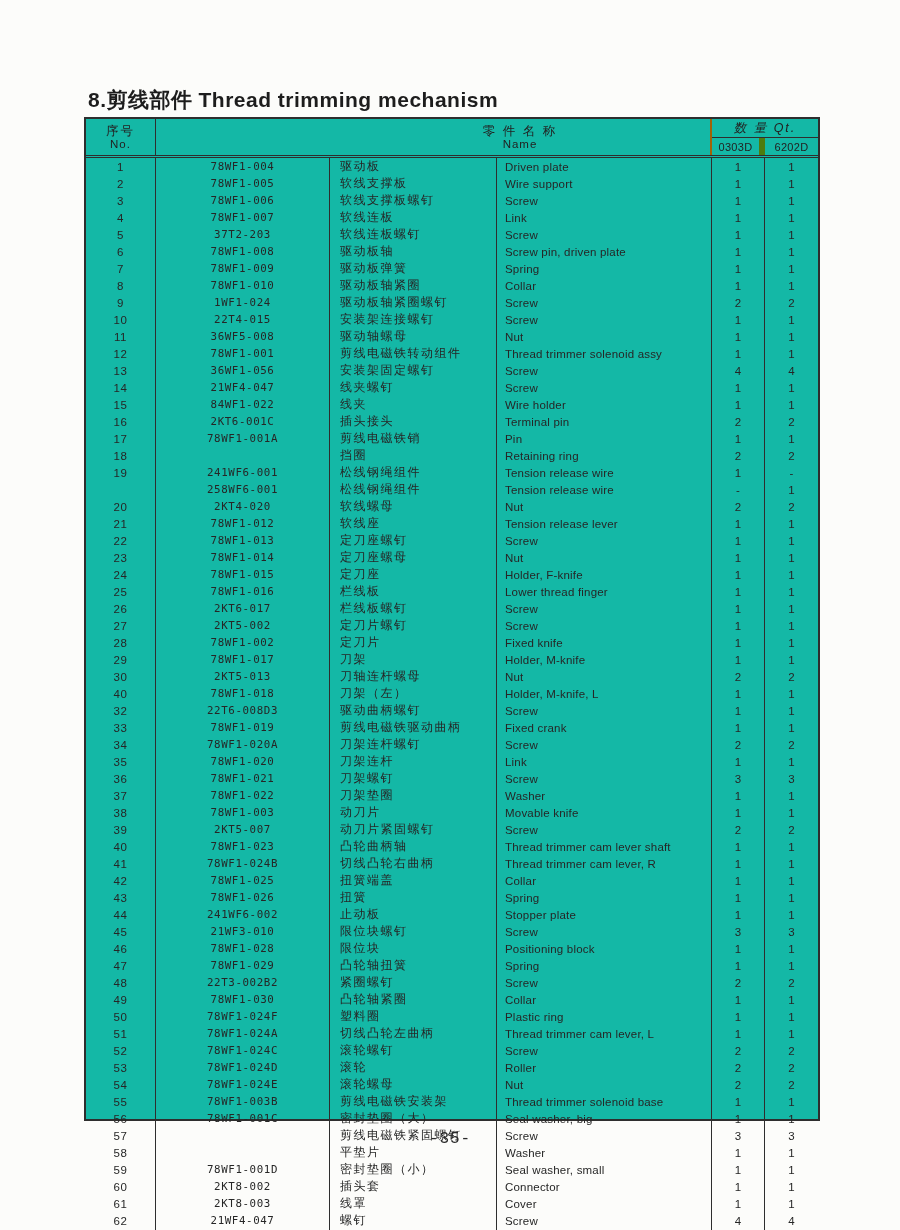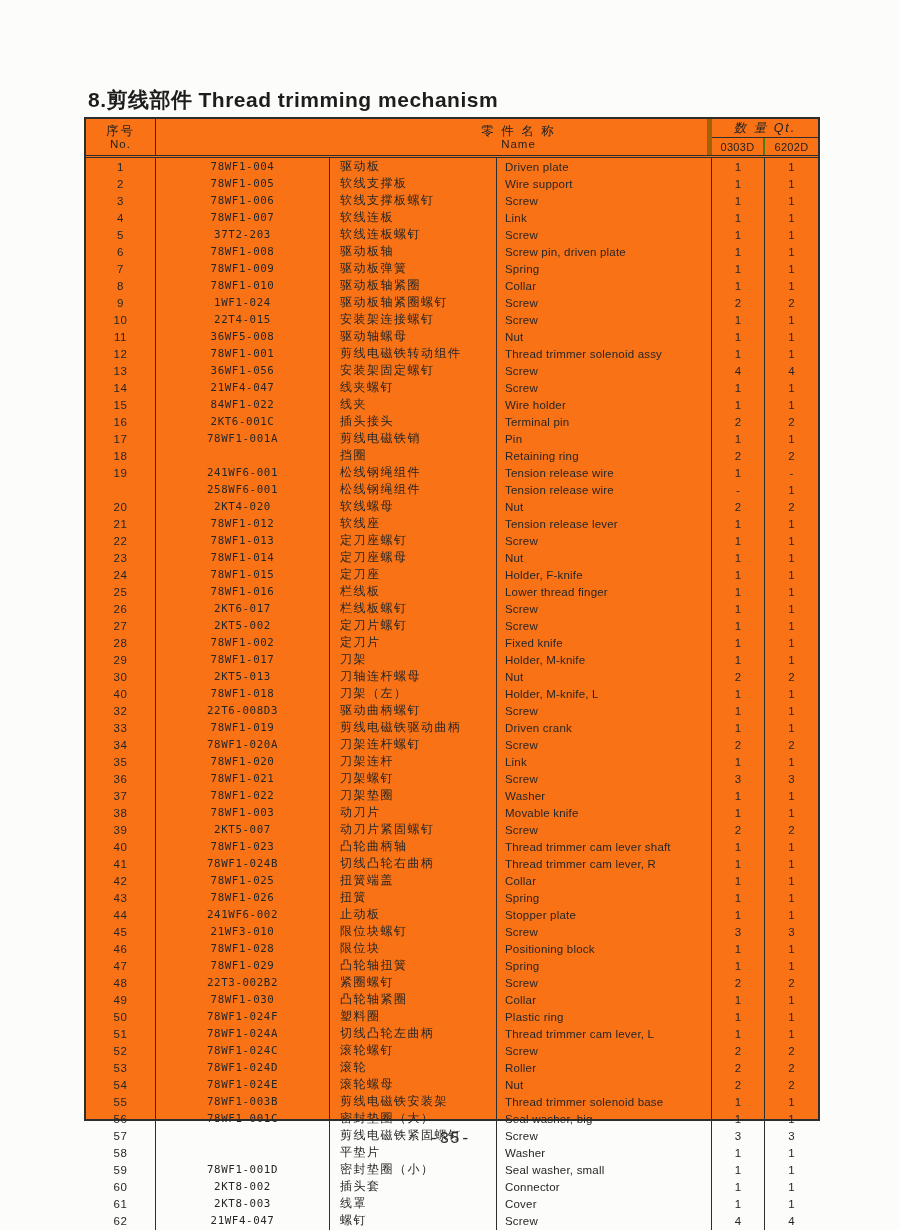--- a/index.html
+++ b/index.html
@@ -16,39 +16,39 @@
     font-size:21px;font-weight:bold;color:#1d1d1d;
     letter-spacing:.5px;white-space:nowrap;
   }
   .page-title .cn{margin-right:6px;}
   .parts-table{
     position:absolute;left:84px;top:117px;
     width:736px;height:1004px;
     border:2px solid #2e2e2e;
     box-sizing:border-box;
     display:flex;flex-direction:column;
-    background:#f97316;
+    background:#14b8a6;
   }
   
   .thead{
     border-bottom:3px double #2e2e2e;
     display:grid;
     grid-template-columns:70px 174px 167px 215px 53px 53px;
     grid-template-rows:19px 17px;
     flex:0 0 auto;
   }
   .thead .hcell{
     display:flex;flex-direction:column;align-items:center;justify-content:center;
     font-size:11px;line-height:12px;color:#222;
   }
   .h-no   {grid-row:1/3;grid-column:1;border-right:1px solid #2e2e2e;}
   .h-part {grid-row:1/3;grid-column:2;border-right:1px solid #2e2e2e;}
-  .h-name {grid-row:1/3;grid-column:3/5;border-right:5px solid #a16207;}
+  .h-name {grid-row:1/3;grid-column:3/5;border-right:2px solid #a16207;}
   .h-qty  {grid-row:1;grid-column:5/7;border-bottom:1px solid #2e2e2e;font-style:italic;}
-  .h-sub1 {grid-row:2;grid-column:5;border-right:2px solid #4d7c0f;}
+  .h-sub1 {grid-row:2;grid-column:5;border-right:6px solid #4d7c0f;}
   .h-sub2 {grid-row:2;grid-column:6;}
   .hcell .cn{font-size:12.5px;line-height:14px;letter-spacing:2px;}
   .hcell .en{font-size:11.5px;letter-spacing:1px;}
   .h-qty .cn{font-size:12.5px;letter-spacing:2px;}
   .h-sub1,.h-sub2{font-size:11px;letter-spacing:.3px;}
   
   .tbody{flex:1 1 auto;display:flex;flex-direction:column;}
   .trow{
     flex:1 1 auto;
     display:grid;
@@ -392,21 +392,21 @@
     <div class="td b3 cn">驱动曲柄螺钉</div>
     <div class="td b4 en">Screw</div>
     <div class="td c b5 qty">1</div>
     <div class="td c qty">1</div>
   </div>
 
   <div class="trow">
     <div class="td c b1 no">33</div>
     <div class="td c b2 part">78WF1-019</div>
     <div class="td b3 cn">剪线电磁铁驱动曲柄</div>
-    <div class="td b4 en">Driven crank</div>
+    <div class="td b4 en">Fixed crank</div>
     <div class="td c b5 qty">1</div>
     <div class="td c qty">1</div>
   </div>
 
   <div class="trow">
     <div class="td c b1 no">34</div>
     <div class="td c b2 part">78WF1-020A</div>
     <div class="td b3 cn">刀架连杆螺钉</div>
     <div class="td b4 en">Screw</div>
     <div class="td c b5 qty">2</div>

